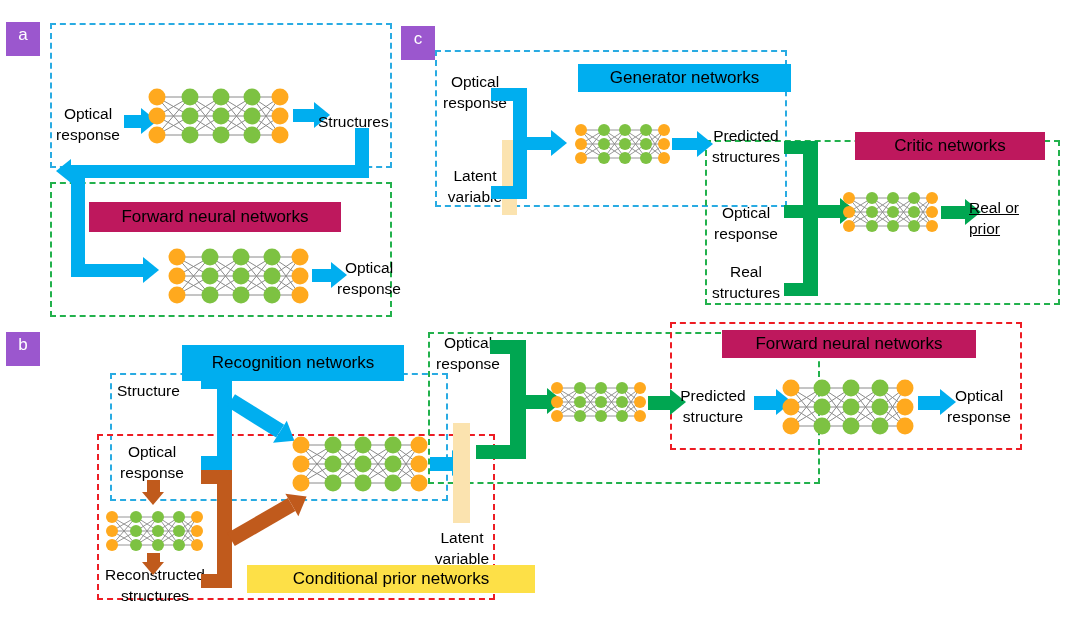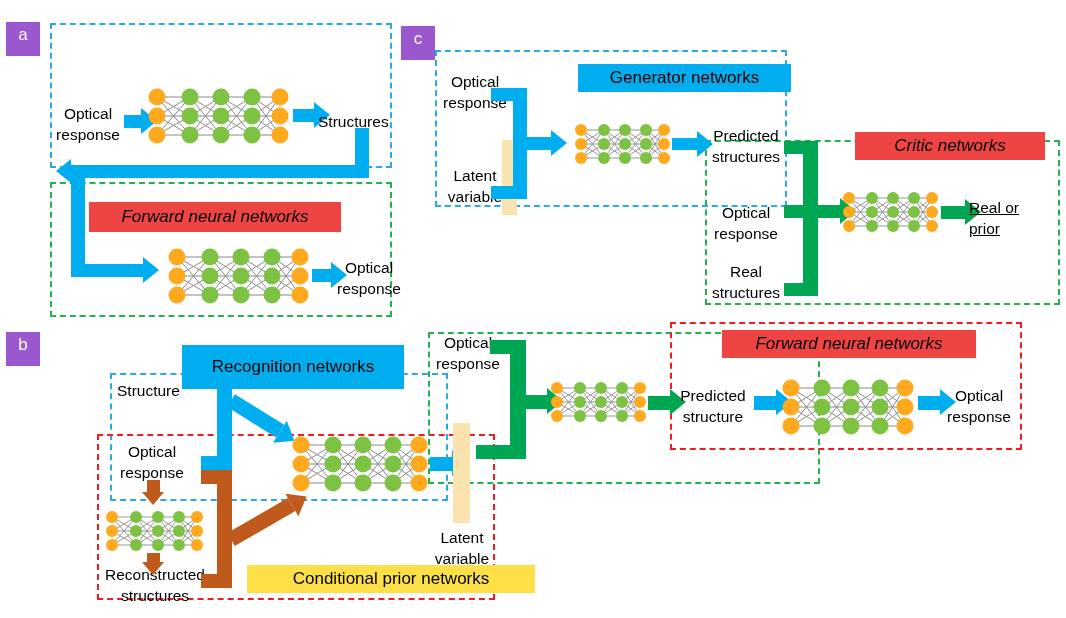--- a/index.html
+++ b/index.html
@@ -16,21 +16,21 @@
   
   .region{box-sizing:border-box;background:transparent;}
   .dash-blue{border:2px dashed #29ABE2;}
   .dash-green{border:2px dashed #22B14C;}
   .dash-red{border:2px dashed #ED1C24;}
 
   
   .banner{display:flex;align-items:center;justify-content:center;
           color:#000;font-size:17px;white-space:nowrap;box-sizing:border-box;}
   .bn-blue{background:#00AEEF;}
-  .bn-green{background:#ef4444;font-style:italic;}
+  .bn-green{background:#be185d;}
   .bn-brown{background:#fde047;}
 
   
   .lbl{color:#000;font-size:15.5px;line-height:1.35;white-space:nowrap;}
   .lbl.c{text-align:center;}
 
   
   .latent-bar{background:#FBE3AF;}
 
   
@@ -399,21 +399,21 @@
 
   <div class="abs badge" style="left:6px;top:332px;">
       <span>b</span>
     </div>
 
   <div class="abs region dash-blue" style="left:110px;top:373px;width:338px;height:128px;"></div>
   <div class="abs region dash-red" style="left:97px;top:434px;width:398px;height:166px;"></div>
   <div class="abs region dash-green" style="left:428px;top:332px;width:392px;height:152px;"></div>
   <div class="abs region dash-red" style="left:670px;top:322px;width:352px;height:128px;"></div>
 
-  <div class="abs banner bn-blue" style="left:182px;top:345px;width:222px;height:44px;">
+  <div class="abs banner bn-blue" style="left:182px;top:345px;width:222px;height:36px;">
       <span>Recognition networks</span>
     </div>
   <div class="abs banner bn-brown" style="left:247px;top:565px;width:288px;height:28px;">
       <span>Conditional prior networks</span>
     </div>
   <div class="abs banner bn-green" style="left:722px;top:330px;width:254px;height:28px;">
       <span>Forward neural networks</span>
     </div>
 
   <div class="abs lbl" style="left:117px;top:381px;">Structure</div>

